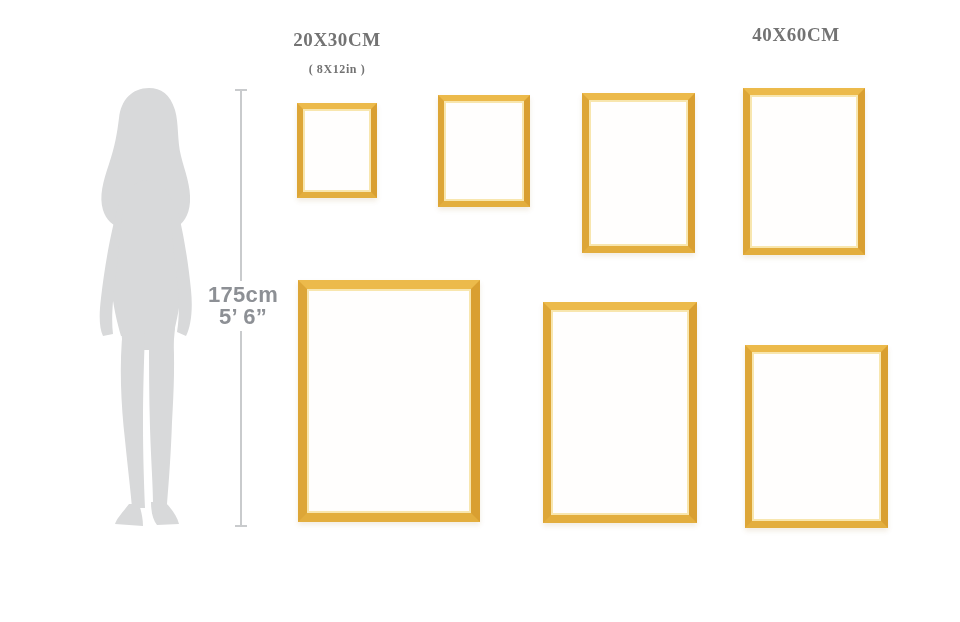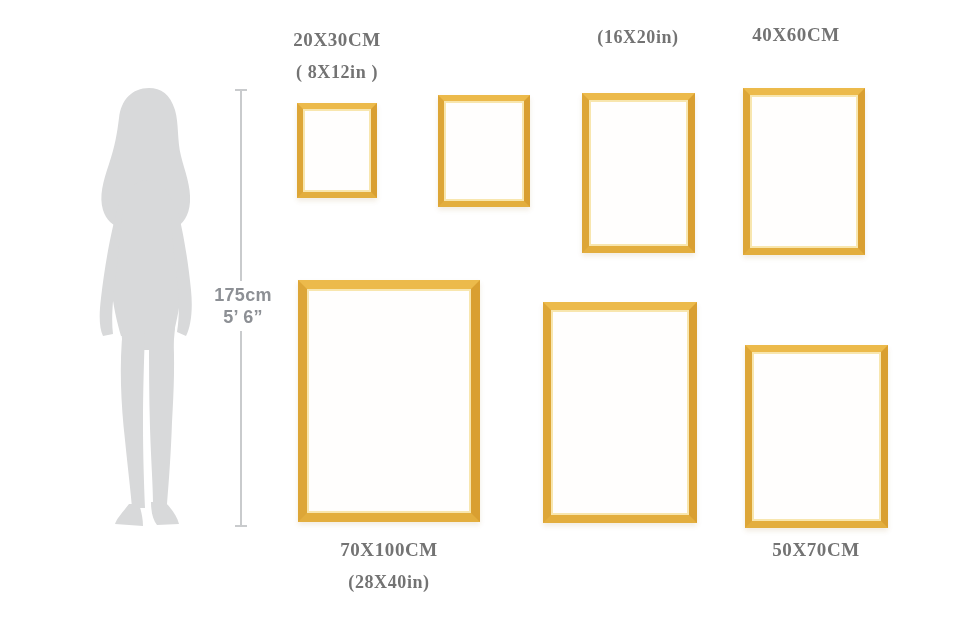--- a/index.html
+++ b/index.html
@@ -20,37 +20,37 @@
   .f4{left:743px;top:88px;width:122px;height:167px;border-width:7px;}
   .f5{left:298px;top:280px;width:182px;height:242px;border-width:9px;}
   .f6{left:543px;top:302px;width:154px;height:221px;border-width:8px;}
   .f7{left:745px;top:345px;width:143px;height:183px;border-width:7px;}
   
   .size-label{
     position:absolute;width:190px;text-align:center;
     font-weight:700;color:#737373;font-size:19px;line-height:1;
   }
   .size-label .cm{display:block;margin-bottom:14px;letter-spacing:.6px;}
-  .size-label .inch{display:block;font-size:18px;letter-spacing:.6px;}
+  .size-label .inch{display:block;font-size:12px;letter-spacing:.6px;}
   .l1{left:242px;top:30px;}
   .l2{left:389px;top:28px;}
   .l3{left:543px;top:28px;}
   .l4{left:701px;top:25px;}
   .l5{left:294px;top:540px;}
   .l6{left:525px;top:540px;}
   .l7{left:721px;top:540px;}
   
   .measure-line{position:absolute;left:240px;top:90px;width:2px;height:437px;background:#c9cbcd;}
   .measure-cap{position:absolute;left:235px;width:12px;height:2px;background:#c9cbcd;}
   .cap-top{top:89px;}
   .cap-bottom{top:525px;}
   .height-label{
     position:absolute;left:201px;top:281px;width:84px;text-align:center;
     background:#ffffff;font-family:"Liberation Sans",sans-serif;
-    font-weight:700;font-size:18px;color:#8d9095;line-height:22px;padding:3px 0;
+    font-weight:700;font-size:22px;color:#8d9095;line-height:22px;padding:3px 0;
     letter-spacing:.3px;
   }
   
   .silhouette{position:absolute;left:84px;top:84px;width:126px;height:446px;}
 </style>
 </head>
 <body>
 
 <div id="stage">
 
@@ -99,26 +99,20 @@
   <div class="frame f4"></div>
   <div class="frame f5"></div>
   <div class="frame f6"></div>
   <div class="frame f7"></div>
 
   <div class="size-label l1">
     <span class="cm">20X30CM</span>
     <span class="inch">( 8X12in )</span>
   </div>
   <div class="size-label l3">
-    <span class="inch">(16X20in)</span>
   </div>
   <div class="size-label l4">
     <span class="cm">40X60CM</span>
   </div>
-  <div class="size-label l5">
-    <span class="cm">70X100CM</span>
-    <span class="inch">(28X40in)</span>
-  </div>
   <div class="size-label l7">
-    <span class="cm">50X70CM</span>
   </div>
 
 </div>
 
 </body></html>

